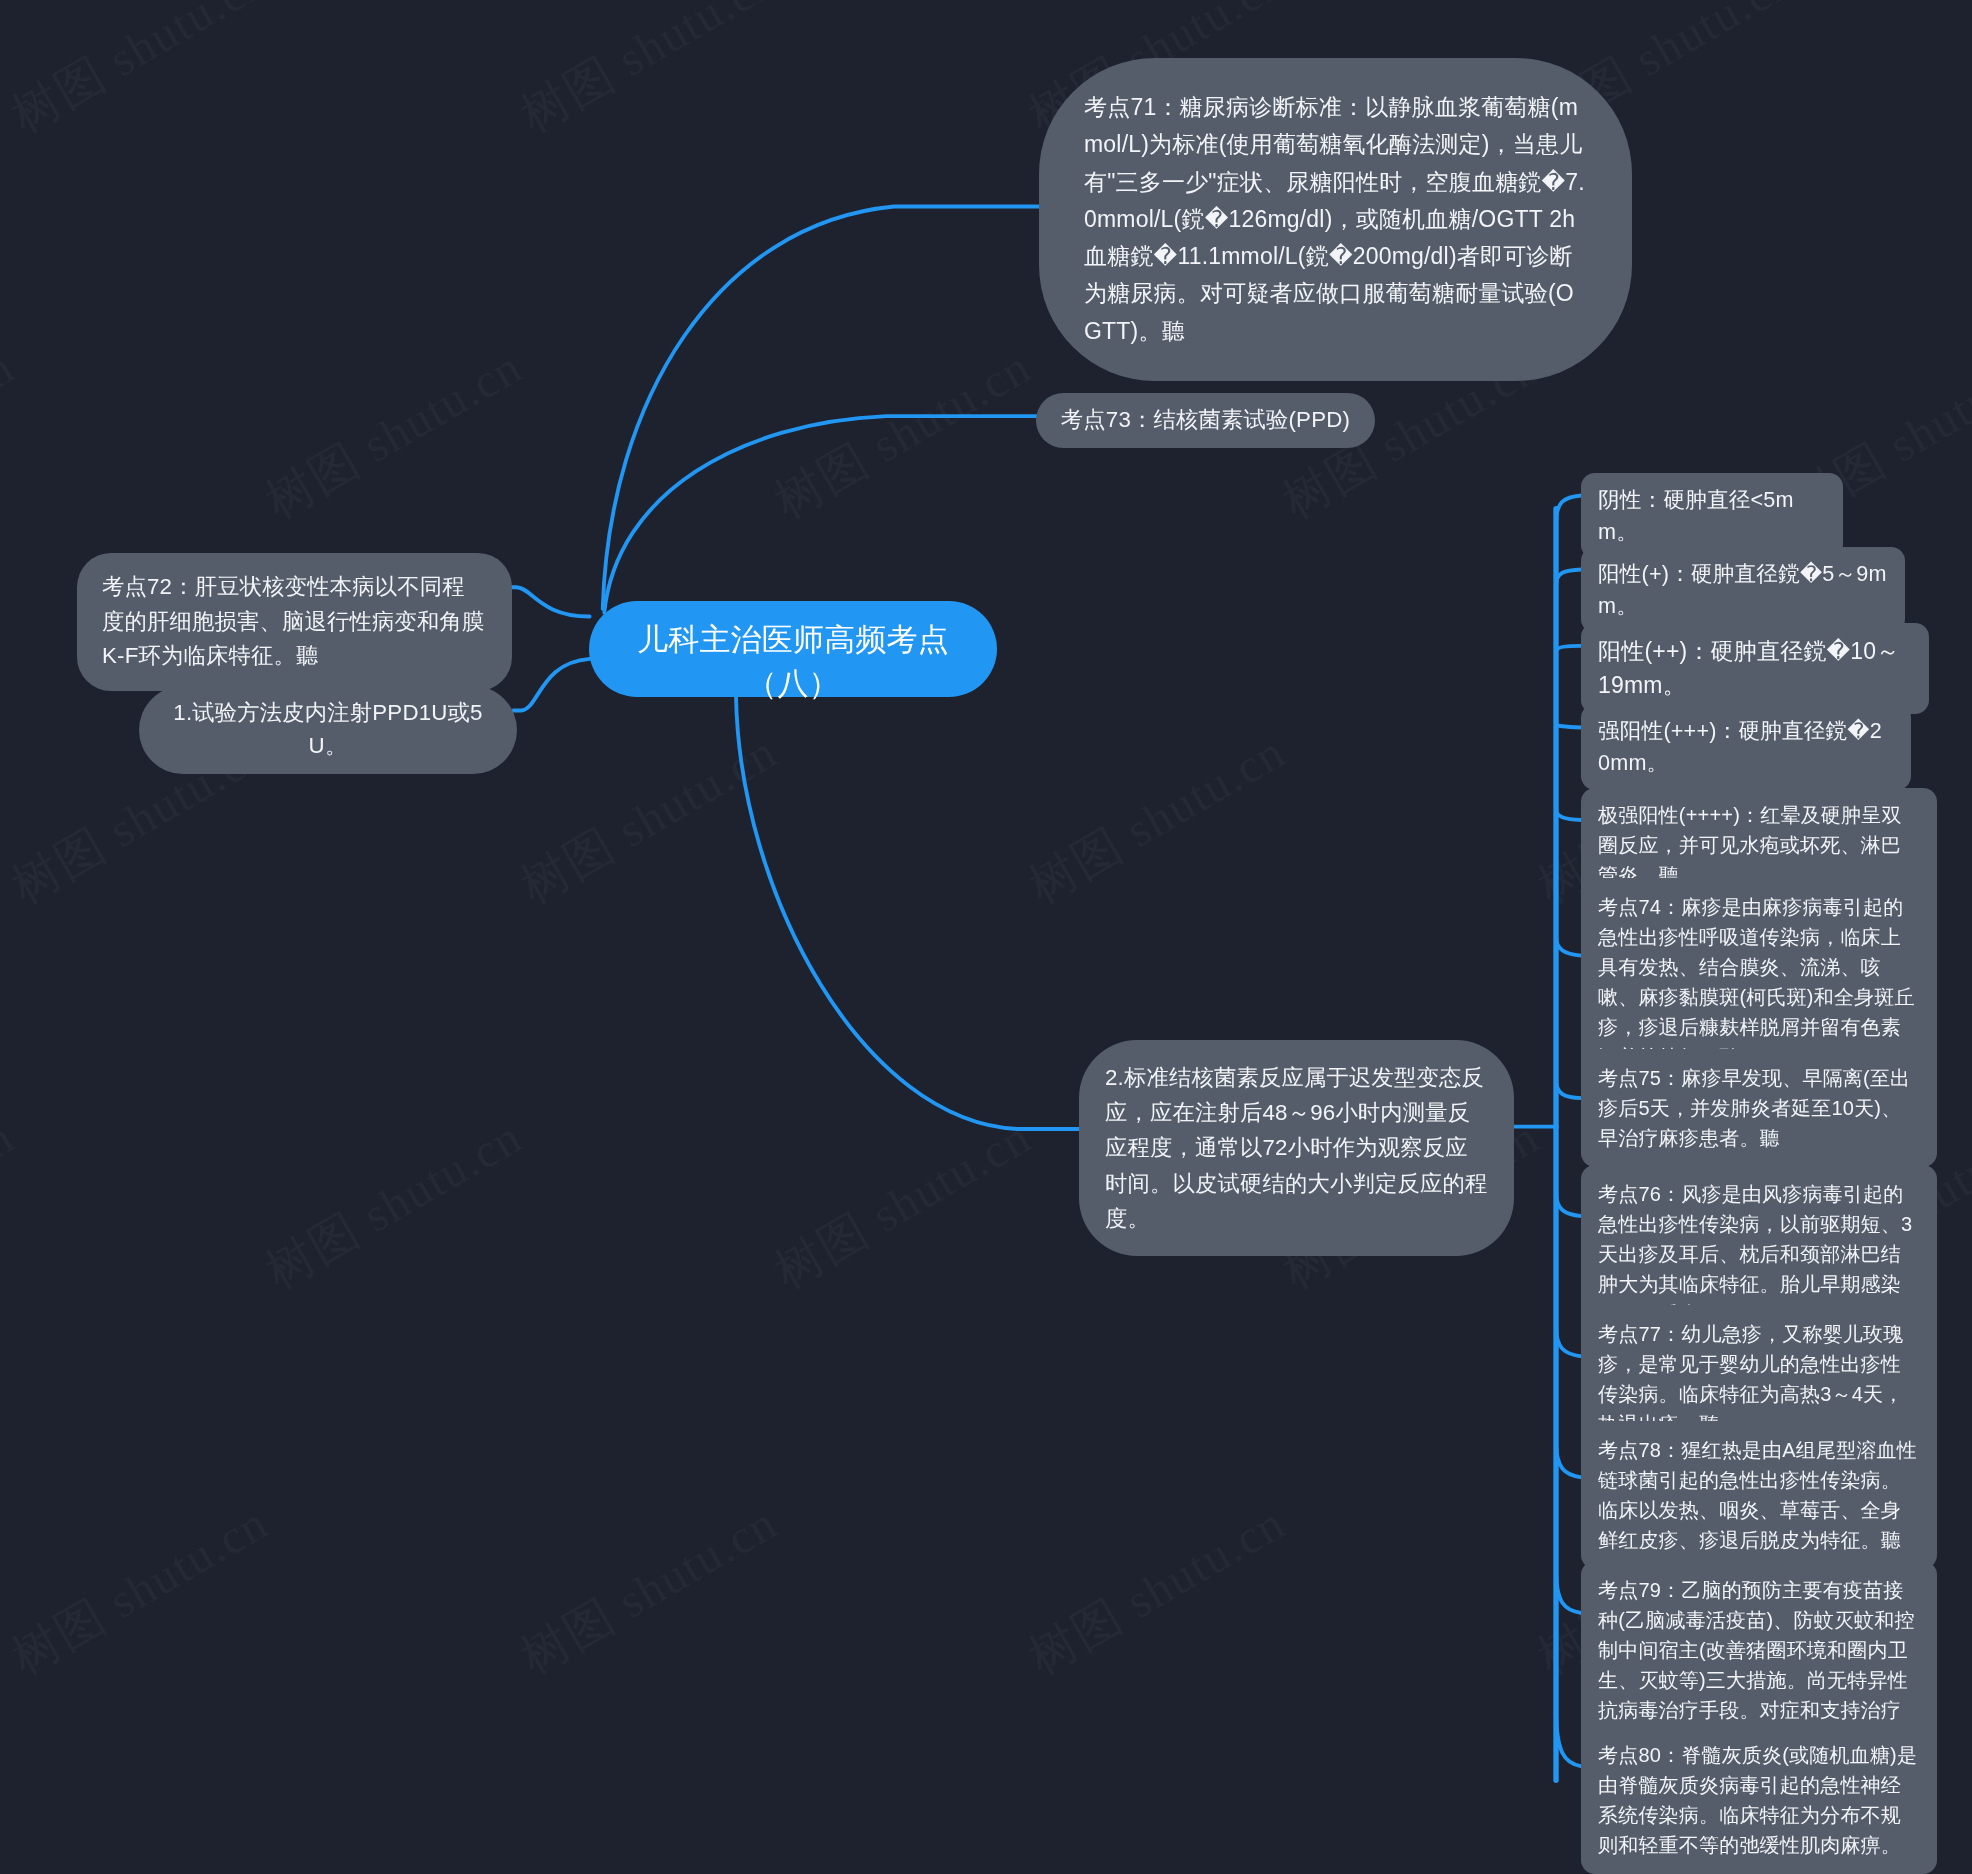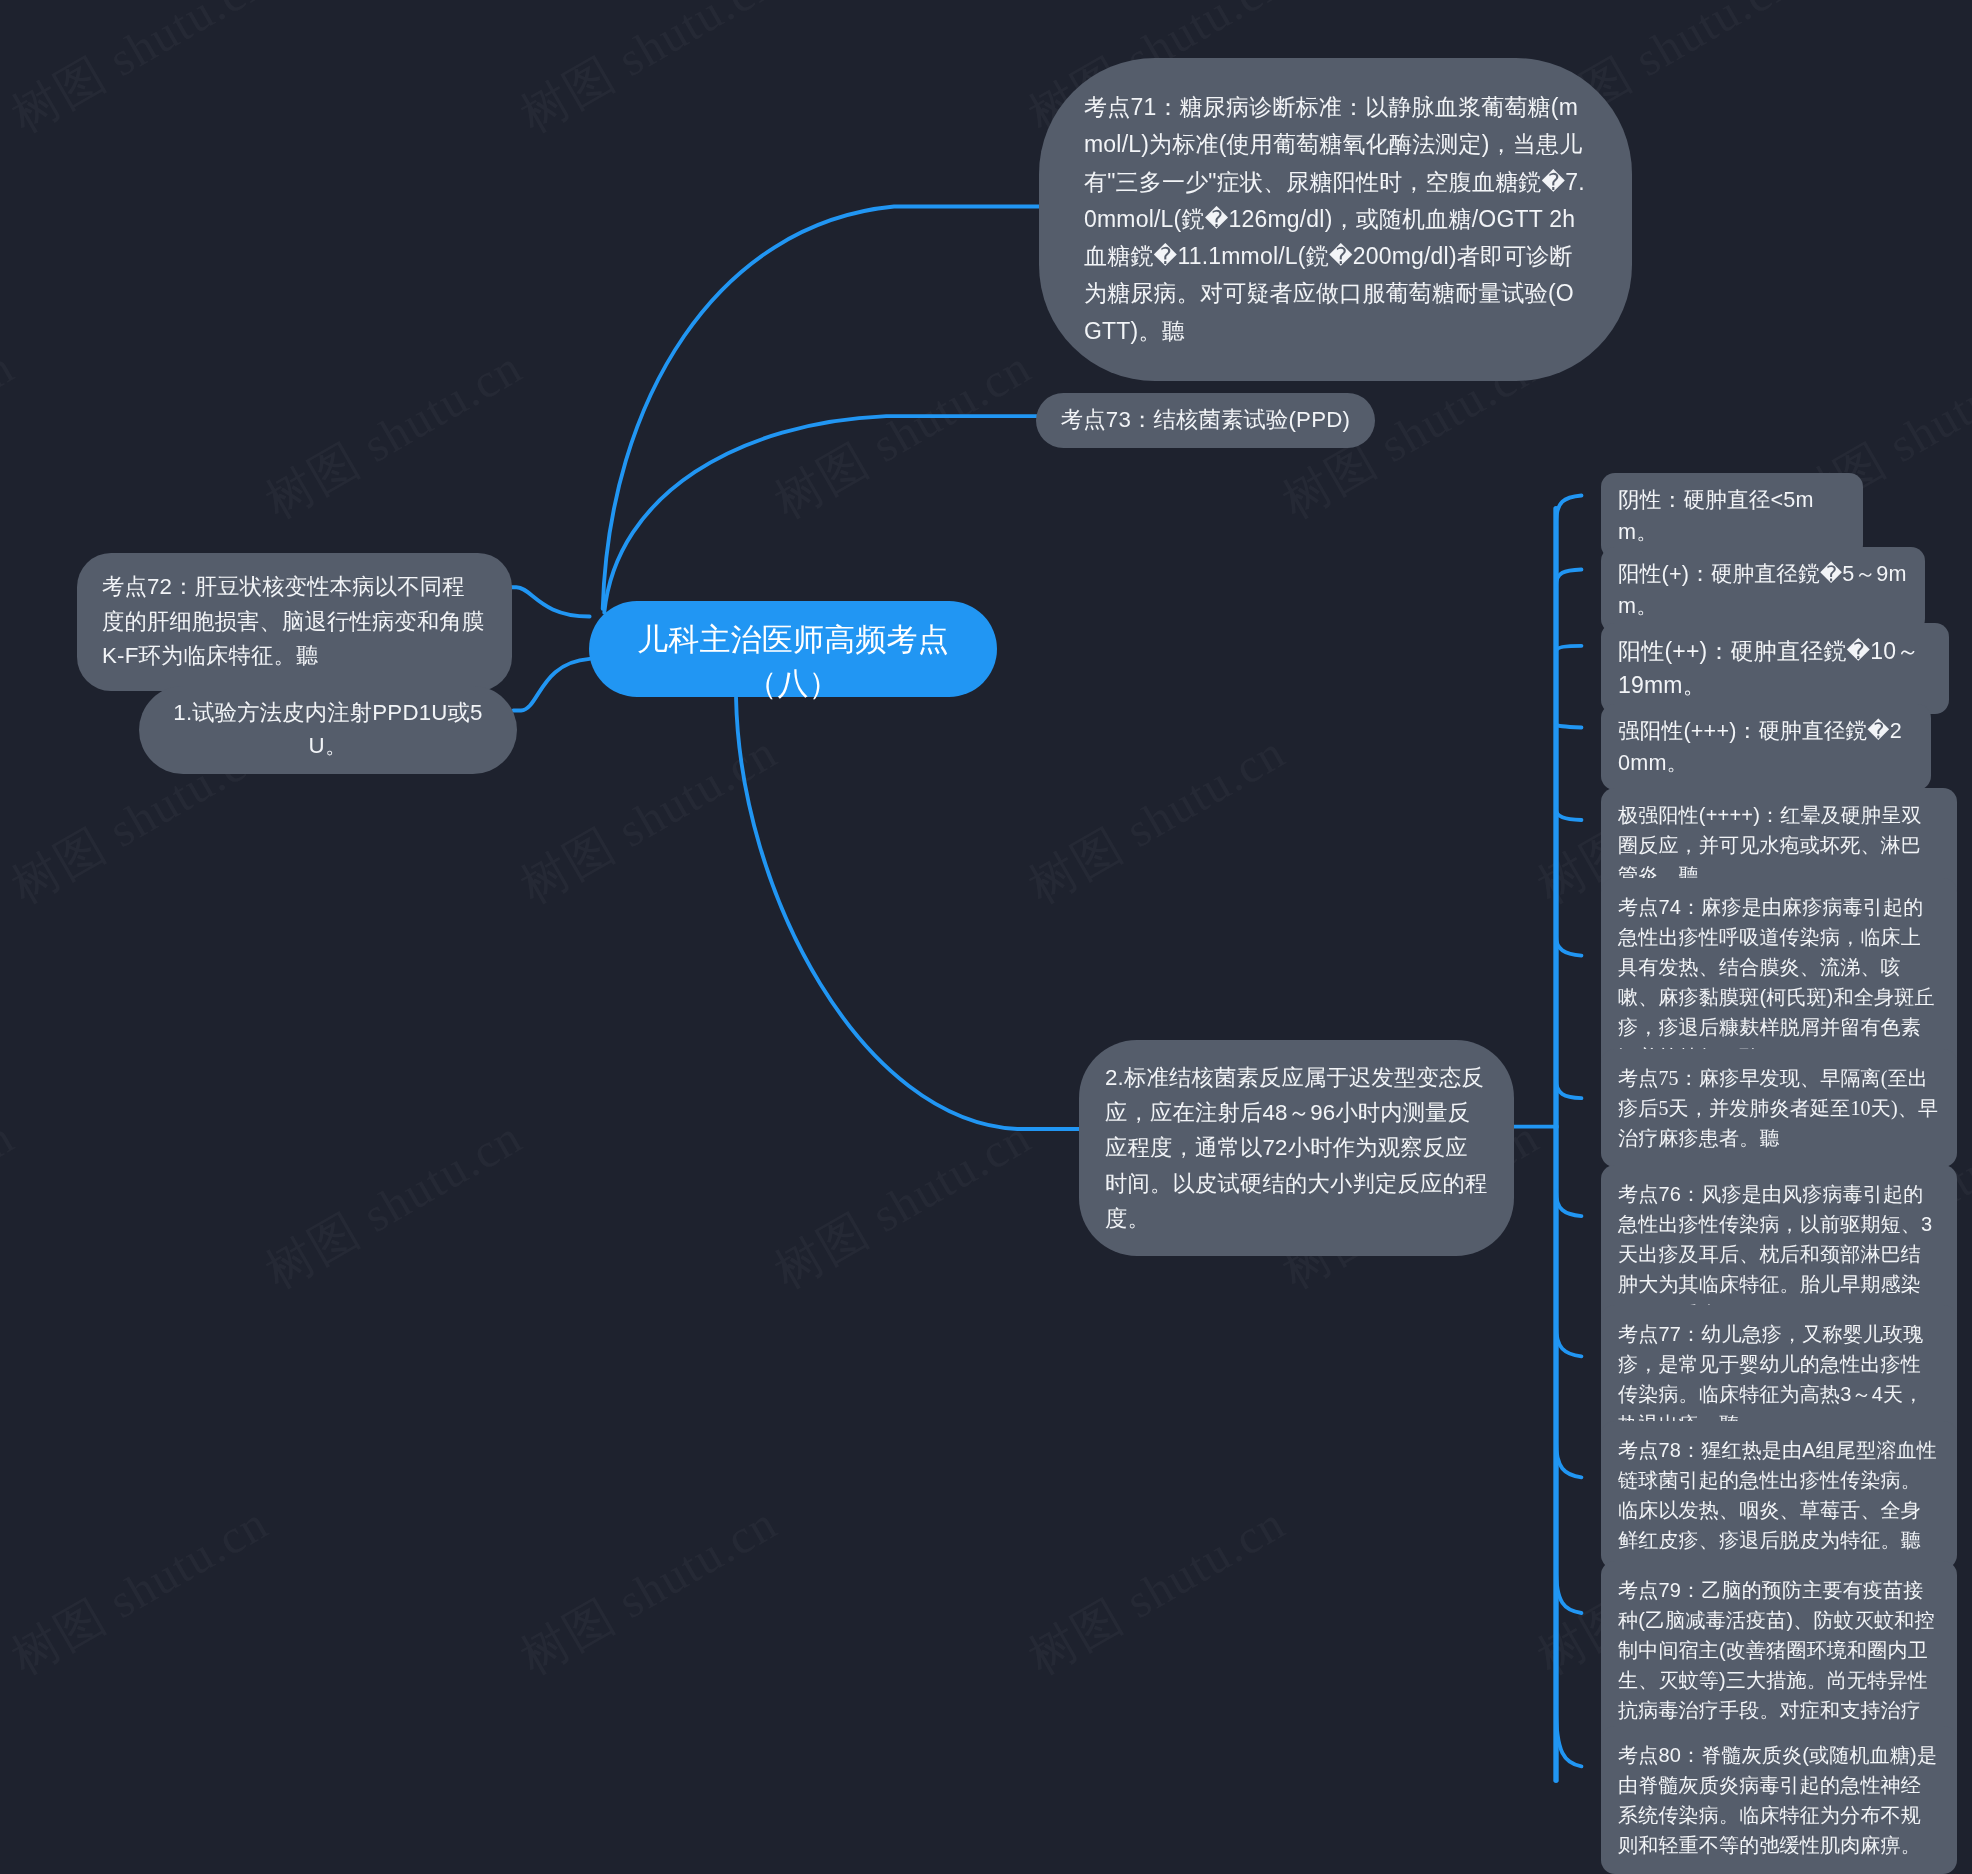--- a/index.html
+++ b/index.html
@@ -61,21 +61,21 @@
   .node.root {
     background: #2196f3;
     color: #ffffff;
     font-size: 31px;
     border-radius: 770px;
     text-align: center;
     line-height: 1.42;
     padding: 17px 23px;
     z-index: 3;
   }
-  .node.small { font-size: 20px; line-height: 1.5; border-radius: 14px; padding: 10px 15.4px; margin-left: 20px; }
+  .node.small { font-size: 20px; line-height: 1.5; border-radius: 14px; padding: 10px 15.4px; }
 </style>
 </head>
 <body>
 
 <div id="stage">
 
   <div id="watermarks">
       <div class="wm" style="left: 0px; top: 92px;">树图 shutu.cn</div>
       <div class="wm" style="left: 509px; top: 92px;">树图 shutu.cn</div>
       <div class="wm" style="left: 1017px; top: 92px;">树图 shutu.cn</div>
@@ -157,21 +157,21 @@
     <span>2.标准结核菌素反应属于迟发型变态反应，应在注射后48～96小时内测量反应程度，通常以72小时作为观察反应时间。以皮试硬结的大小判定反应的程度。</span>
   </div>
 
   <div id="result-nodes">
       <div class="node small" style="left: 1581px; top: 473px; width: 262px; min-height: 48px; font-size: 21.6px; padding: 10.8px 17px; border-radius: 14px;"><span>阴性：硬肿直径&lt;5mm。</span></div>
       <div class="node small" style="left: 1581px; top: 547px; width: 324px; min-height: 48px; font-size: 21.6px; padding: 10.8px 17px; border-radius: 14px;"><span>阳性(+)：硬肿直径鎲�5～9mm。</span></div>
       <div class="node small" style="left: 1581px; top: 623px; width: 348px; min-height: 48px; font-size: 23px; padding: 10.8px 17px; border-radius: 14px;"><span>阳性(++)：硬肿直径鎲�10～19mm。</span></div>
       <div class="node small" style="left: 1581px; top: 704px; width: 330px; min-height: 48px; font-size: 21.6px; padding: 10.8px 17px; border-radius: 14px;"><span>强阳性(+++)：硬肿直径鎲�20mm。</span></div>
       <div class="node small" style="left: 1581px; top: 788px; width: 356px; min-height: 74px; font-size: 20px; padding: 12.3px 17px; border-radius: 14px;"><span>极强阳性(++++)：红晕及硬肿呈双圈反应，并可见水疱或坏死、淋巴管炎。聽</span></div>
       <div class="node small" style="left: 1581px; top: 878px; width: 356px; min-height: 146px; font-size: 20px; padding: 14px 17px; border-radius: 14px;"><span>考点74：麻疹是由麻疹病毒引起的急性出疹性呼吸道传染病，临床上具有发热、结合膜炎、流涕、咳嗽、麻疹黏膜斑(柯氏斑)和全身斑丘疹，疹退后糠麸样脱屑并留有色素沉着等特征。聽</span></div>
-      <div class="node small" style="left: 1581px; top: 1049px; width: 356px; min-height: 96px; font-size: 20px; padding: 14px 17px; border-radius: 14px; font-family: Liberation Serif, serif;"><span>考点75：麻疹早发现、早隔离(至出疹后5天，并发肺炎者延至10天)、早治疗麻疹患者。聽</span></div>
+      <div class="node small" style="left: 1581px; top: 1049px; width: 356px; min-height: 96px; font-size: 20px; padding: 14px 17px; border-radius: 14px;"><span>考点75：麻疹早发现、早隔离(至出疹后5天，并发肺炎者延至10天)、早治疗麻疹患者。聽</span></div>
       <div class="node small" style="left: 1581px; top: 1165px; width: 356px; min-height: 122px; font-size: 20px; padding: 14px 17px; border-radius: 14px;"><span>考点76：风疹是由风疹病毒引起的急性出疹性传染病，以前驱期短、3天出疹及耳后、枕后和颈部淋巴结肿大为其临床特征。胎儿早期感染可致严重先天畸形。聽</span></div>
       <div class="node small" style="left: 1581px; top: 1305px; width: 356px; min-height: 96px; font-size: 20px; padding: 14px 17px; border-radius: 14px;"><span>考点77：幼儿急疹，又称婴儿玫瑰疹，是常见于婴幼儿的急性出疹性传染病。临床特征为高热3～4天，热退出疹。聽</span></div>
       <div class="node small" style="left: 1581px; top: 1421px; width: 356px; min-height: 122px; font-size: 20px; padding: 14px 17px; border-radius: 14px;"><span>考点78：猩红热是由A组尾型溶血性链球菌引起的急性出疹性传染病。临床以发热、咽炎、草莓舌、全身鲜红皮疹、疹退后脱皮为特征。聽</span></div>
       <div class="node small" style="left: 1581px; top: 1561px; width: 356px; min-height: 146px; font-size: 20px; padding: 14px 17px; border-radius: 14px;"><span>考点79：乙脑的预防主要有疫苗接种(乙脑减毒活疫苗)、防蚊灭蚊和控制中间宿主(改善猪圈环境和圈内卫生、灭蚊等)三大措施。尚无特异性抗病毒治疗手段。对症和支持治疗同其他病毒性脑炎。聽</span></div>
       <div class="node small" style="left: 1581px; top: 1726px; width: 356px; min-height: 108px; font-size: 20px; padding: 14px 17px; border-radius: 14px;"><span>考点80：脊髓灰质炎(或随机血糖)是由脊髓灰质炎病毒引起的急性神经系统传染病。临床特征为分布不规则和轻重不等的弛缓性肌肉麻痹。</span></div>
     </div>
 
 </div>
 
 

